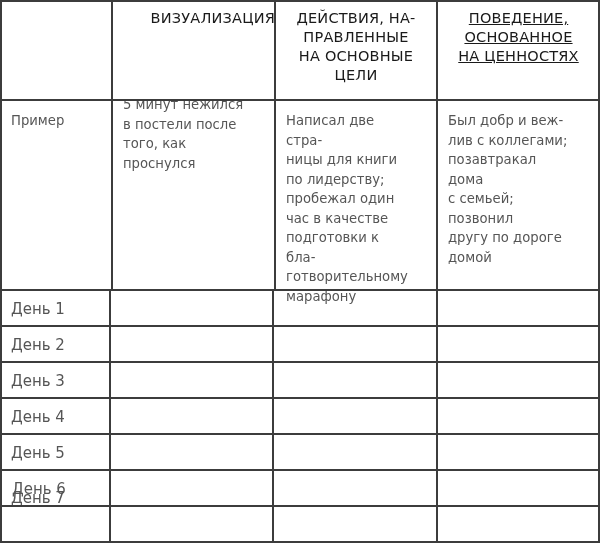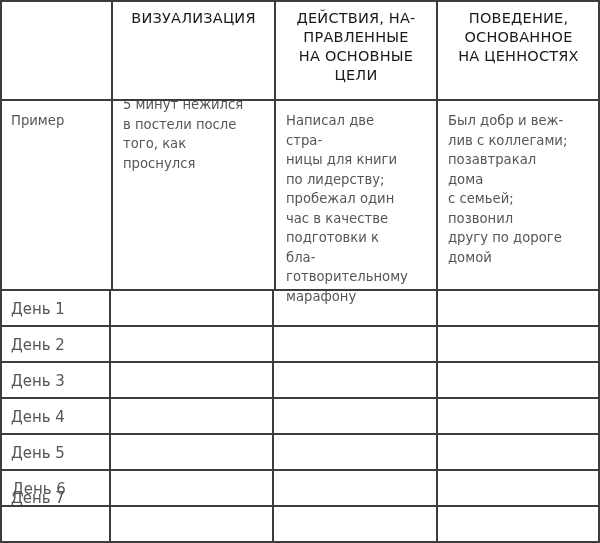--- a/index.html
+++ b/index.html
@@ -14,26 +14,26 @@
           color: #555; padding: 10px 26px 0 11px; white-space: pre-line; }
     .day { font-family: "DejaVu Sans", sans-serif; font-size: 15px; color: #555;
            padding-left: 11px; display: flex; align-items: center; }
   </style>
 </head>
 <body>
 
 <div class="grid">
 
   <div class="cell hdr" style="left:0;top:0;width:112px;height:100px;"></div>
-  <div class="cell hdr" style="left:112px;top:0;width:163px;height:100px;white-space:pre-line;">ВИЗУАЛИЗАЦИЯ</div>
+  <div class="cell hdr" style="left:112px;top:0;width:163px;height:100px;white-space:pre-line;text-align:right;">ВИЗУАЛИЗАЦИЯ</div>
   <div class="cell hdr" style="left:275px;top:0;width:162px;height:100px;white-space:pre-line;">ДЕЙСТВИЯ, НА-
 ПРАВЛЕННЫЕ
 НА ОСНОВНЫЕ
 ЦЕЛИ</div>
-  <div class="cell hdr" style="left:437px;top:0;width:163px;height:100px;white-space:pre-line;">ПОВЕДЕНИЕ,
+  <div class="cell hdr" style="left:437px;top:0;width:163px;height:100px;white-space:pre-line;text-decoration:underline;">ПОВЕДЕНИЕ,
 ОСНОВАННОЕ
 НА ЦЕННОСТЯХ</div>
 
   <div class="cell ex" style="left:0;top:101px;width:112px;height:189px;">Пример</div>
   <div class="cell ex" style="left:112px;top:85px;width:163px;height:189px;">5 минут нежился
 в постели после
 того, как проснулся</div>
   <div class="cell ex" style="left:275px;top:101px;width:162px;height:189px;">Написал две стра-
 ницы для книги
 по лидерству;

